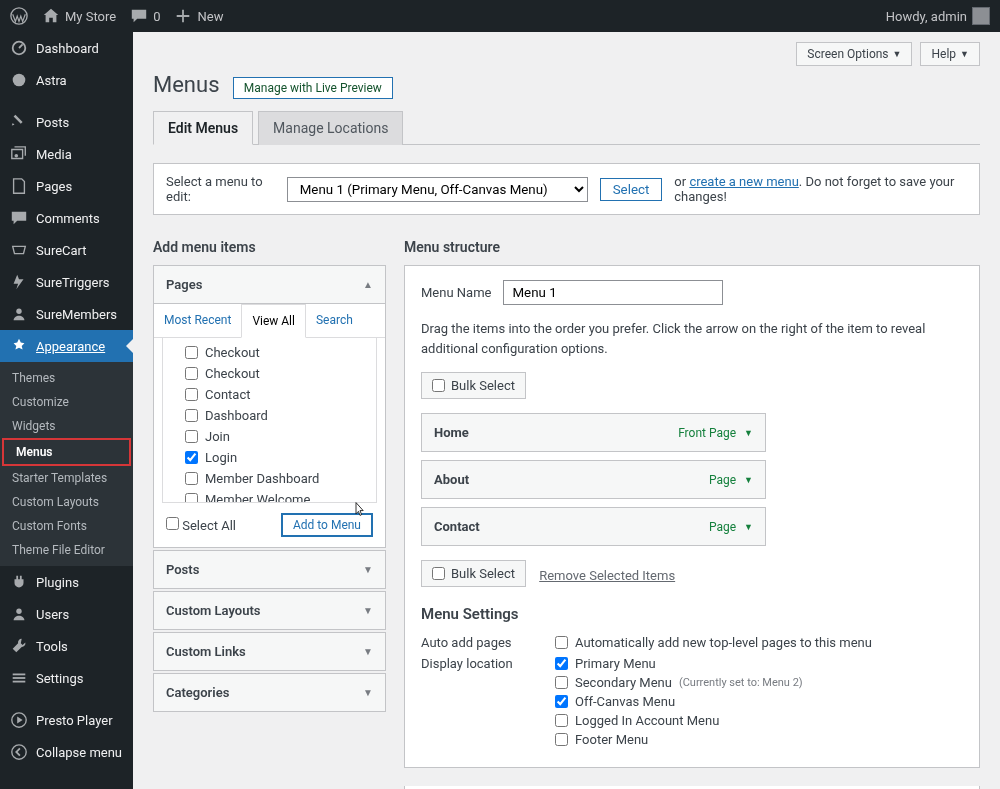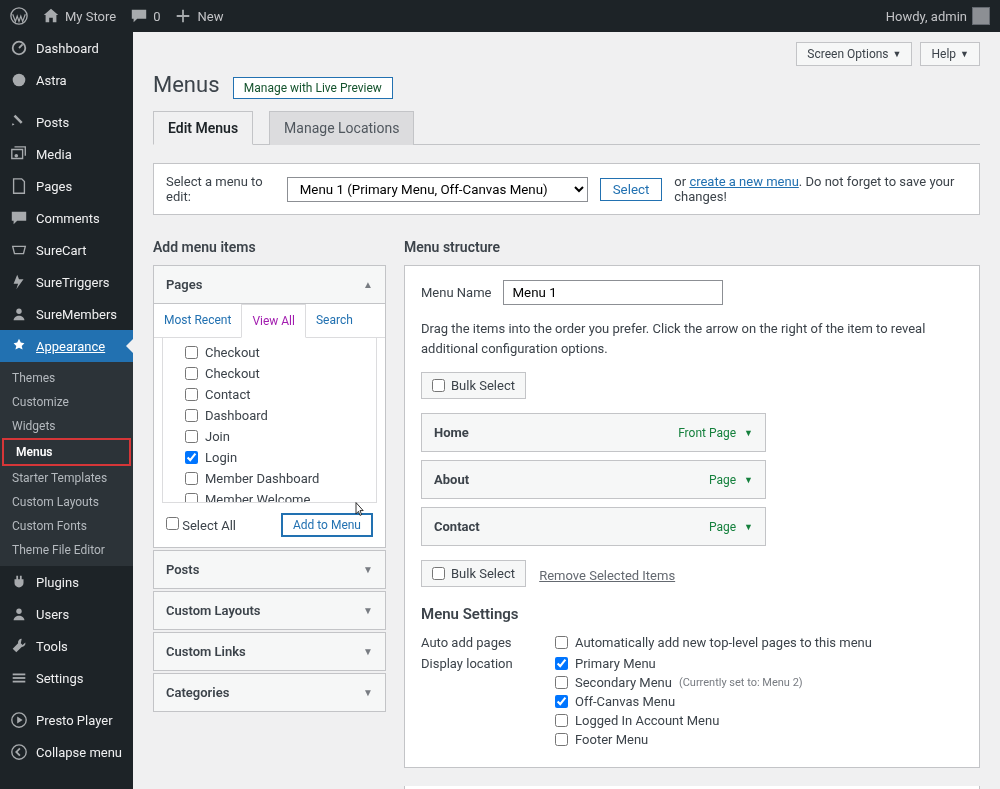--- a/index.html
+++ b/index.html
@@ -19,39 +19,39 @@
 .sidebar .sub { background:#2c3338; padding:4px 0; }
 .sidebar .sub .si { padding:5px 12px; color:#b4b9be; font-size:12px; cursor:pointer; }
 .sidebar .sub .si.cur { color:#fff; font-weight:600; border:2px solid #d63638; background:#2c3338; margin:0 2px; }
 .sidebar .sep { height:10px; }
 
 .main { position:absolute; left:133px; right:0; top:32px; bottom:0; padding:10px 20px 20px 20px; overflow:auto; background:#f0f0f1; }
 .toprow { display:flex; gap:8px; justify-content:flex-end; margin-bottom:6px; }
 .tab-btn { background:#f6f7f7; border:1px solid #c3c4c7; padding:4px 10px; font-size:12px; cursor:pointer; display:flex; align-items:center; gap:4px; }
 h1 { font-size:22px; font-weight:400; display:inline-block; margin-right:10px; }
 .live-btn { border:1px solid #2271b1; color:#14532d; background:#fff; padding:3px 10px; font-size:12px; cursor:pointer; }
-.nav-tabs { border-bottom:1px solid #c3c4c7; margin:12px 0 18px; display:flex; gap:11px; }
+.nav-tabs { border-bottom:1px solid #c3c4c7; margin:12px 0 18px; display:flex; gap:0; }
 .nav-tab { background:#dcdcde; border:1px solid #c3c4c7; border-bottom:none; padding:8px 14px; font-size:14px; cursor:pointer; margin-right:5px; margin-bottom:-1px; color:#50575e; }
 .nav-tab.active { background:#f0f0f1; border-bottom:1px solid #f0f0f1; color:#1d2327; font-weight:600; }
 .selectrow { background:#fff; border:1px solid #c3c4c7; padding:10px 12px; display:flex; align-items:center; gap:12px; font-size:13px; }
 .selectrow select { border:1px solid #8c8f94; padding:3px 22px 3px 8px; background:#fff; }
 .sel-btn { border:1px solid #2271b1; color:#2271b1; background:#fff; padding:3px 12px; cursor:pointer; }
 .selectrow a { color:#2271b1; text-decoration:underline; }
 .cols { display:flex; gap:18px; margin-top:24px; }
 .col-l { width:233px; }
 .col-r { flex:1; }
 .col-l h2,.col-r h2 { font-size:14px; font-weight:600; margin-bottom:10px; }
 .acc { border:1px solid #c3c4c7; margin-bottom:2px; background:#fff; }
 .acc-h { background:#f6f7f7; border-bottom:1px solid #c3c4c7; padding:11px 12px; font-size:13px; font-weight:600; display:flex; justify-content:space-between; align-items:center; cursor:pointer; }
 .acc-h .arr { color:#787c82; font-size:10px; }
 .acc.closed .acc-h { border-bottom:none; }
 .acc-body { padding:0; }
 .stabs { display:flex; border-bottom:1px solid #dcdcde; font-size:12px; }
 .stab { padding:9px 10px; color:#2271b1; cursor:pointer; }
-.stab.active { border:1px solid #dcdcde; border-bottom:1px solid #fff; background:#fff; margin-bottom:-1px; color:#a21caf; }
+.stab.active { border:1px solid #dcdcde; border-bottom:1px solid #fff; background:#fff; margin-bottom:-1px; color:#000000; }
 .plist { max-height:165px; overflow:auto; padding:4px 0 4px 10px; border:1px solid #dcdcde; border-top:none; margin:0 8px; }
 .plist label { display:flex; align-items:center; gap:7px; padding:3px 12px; font-size:13px; }
 .actions { padding:10px 12px; display:flex; justify-content:space-between; align-items:center; }
 .add-btn { border:2px solid #2271b1; color:#2271b1; background:#fff; padding:3px 10px; font-size:12px; cursor:pointer; }
 .structure { border:1px solid #c3c4c7; background:#fff; padding:14px 16px; }
 .mnrow { display:flex; align-items:center; gap:12px; margin-bottom:14px; }
 .mnrow input { border:1px solid #8c8f94; padding:4px 8px; width:220px; }
 .help { font-size:13px; color:#3c434a; margin-bottom:14px; line-height:1.5; }
 .bulk { display:inline-flex; align-items:center; gap:6px; border:1px solid #c3c4c7; padding:5px 10px; background:#f6f7f7; font-size:13px; cursor:pointer; }
 .m-items { margin:14px 0; width:345px; }

